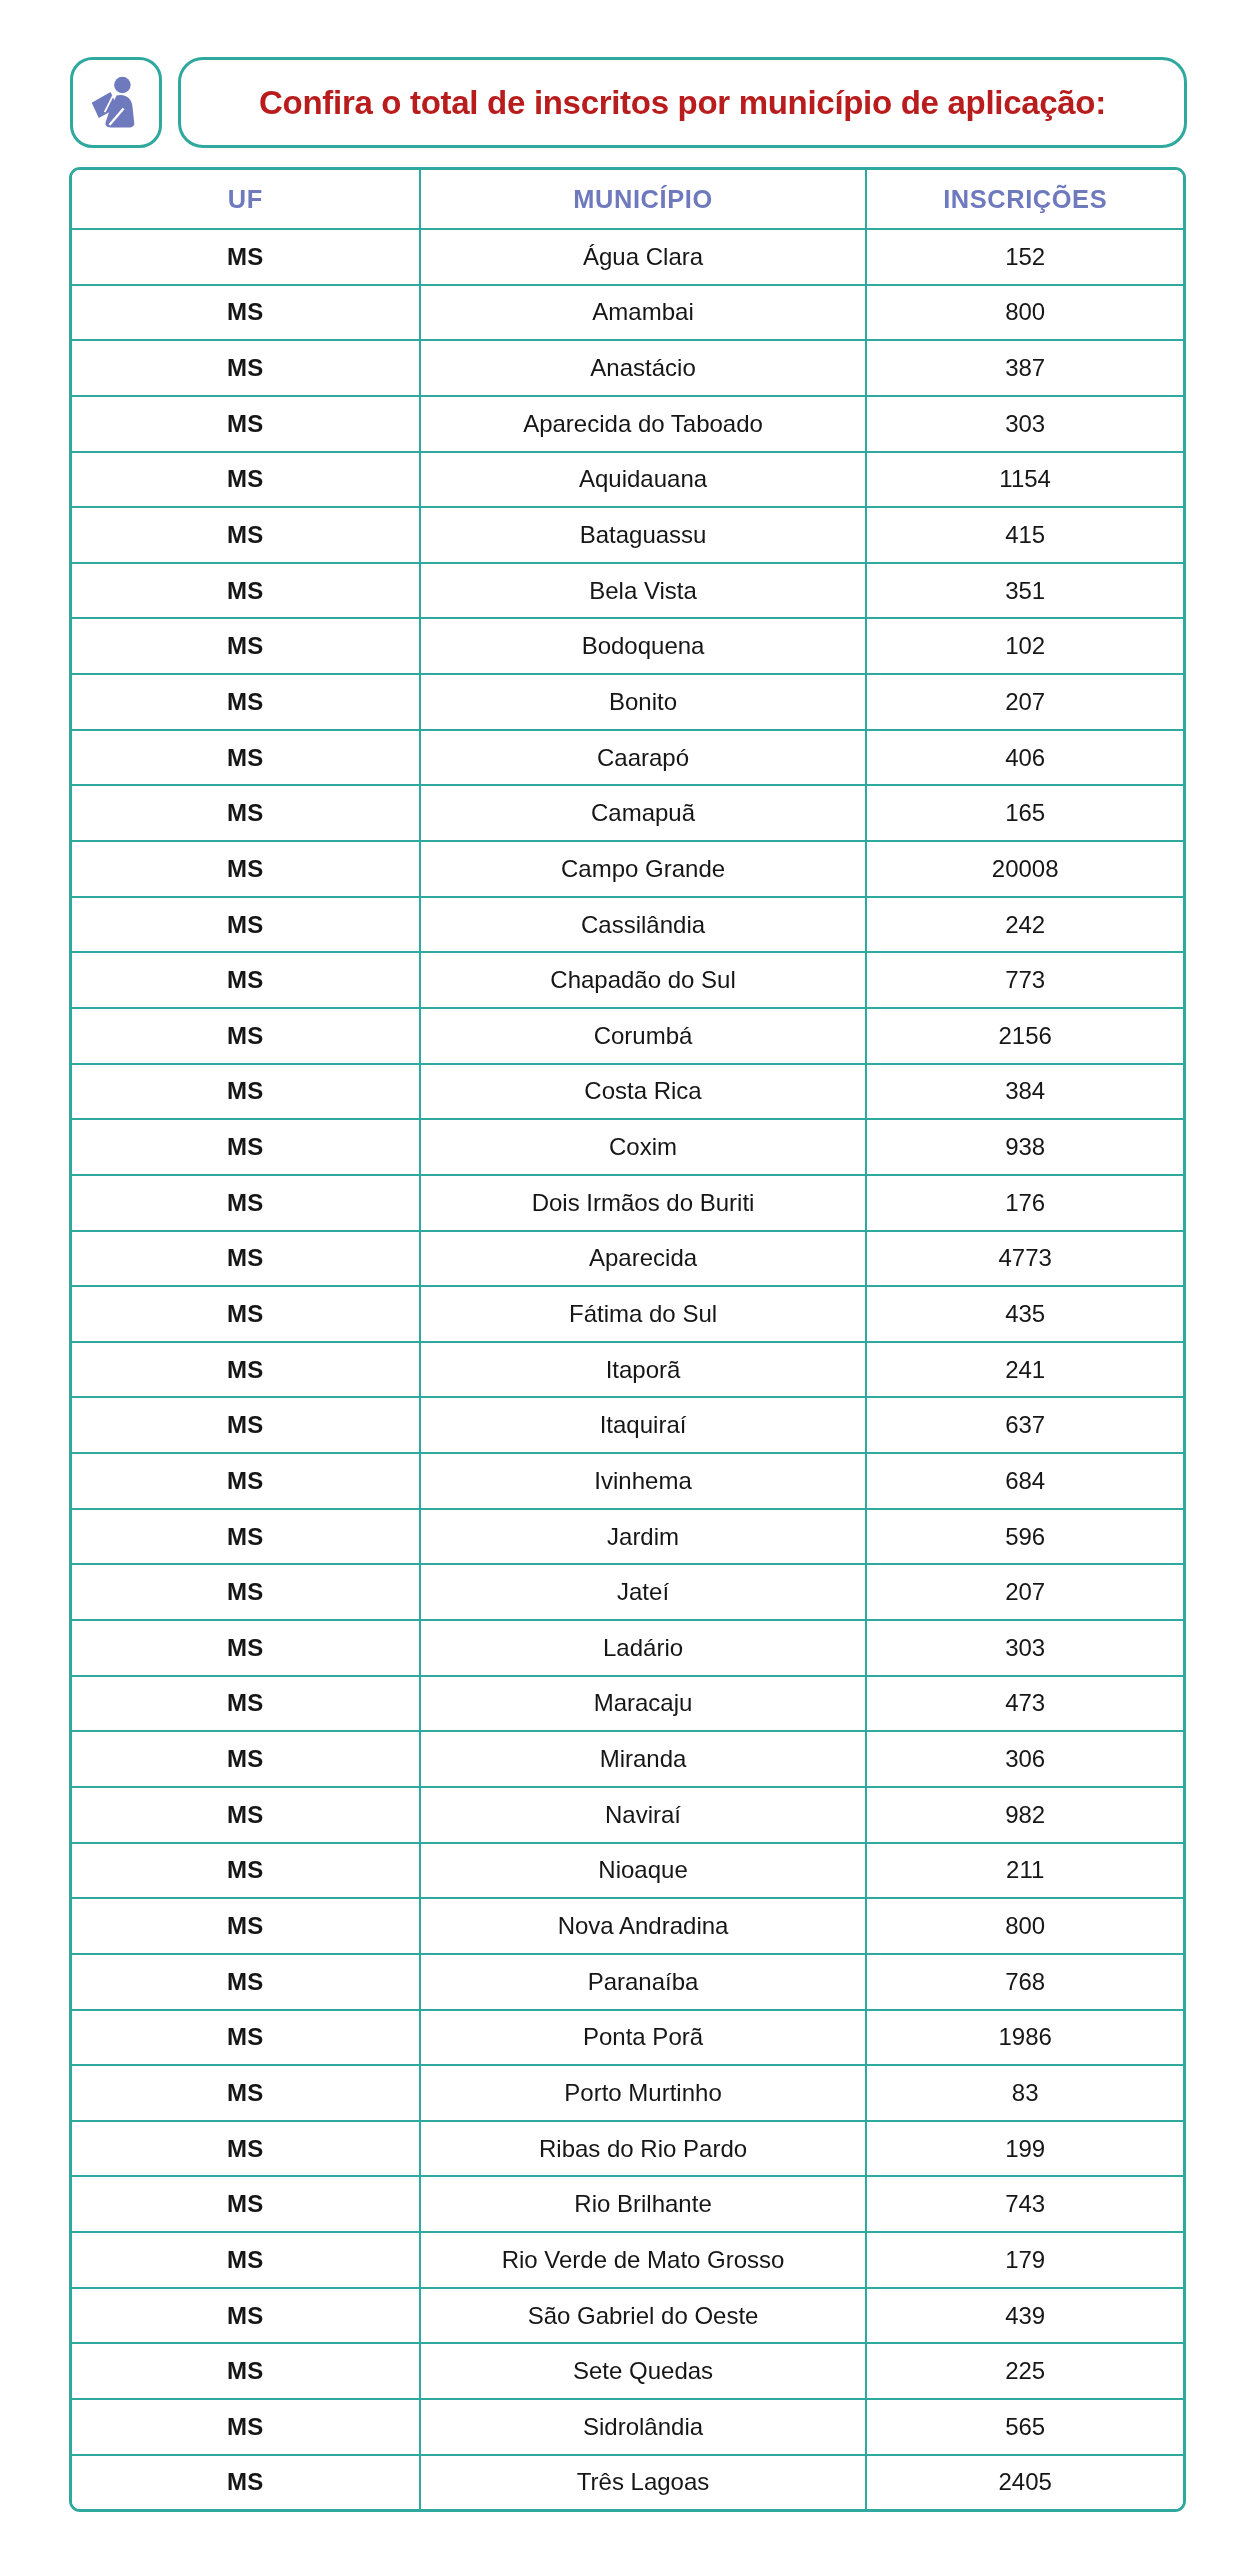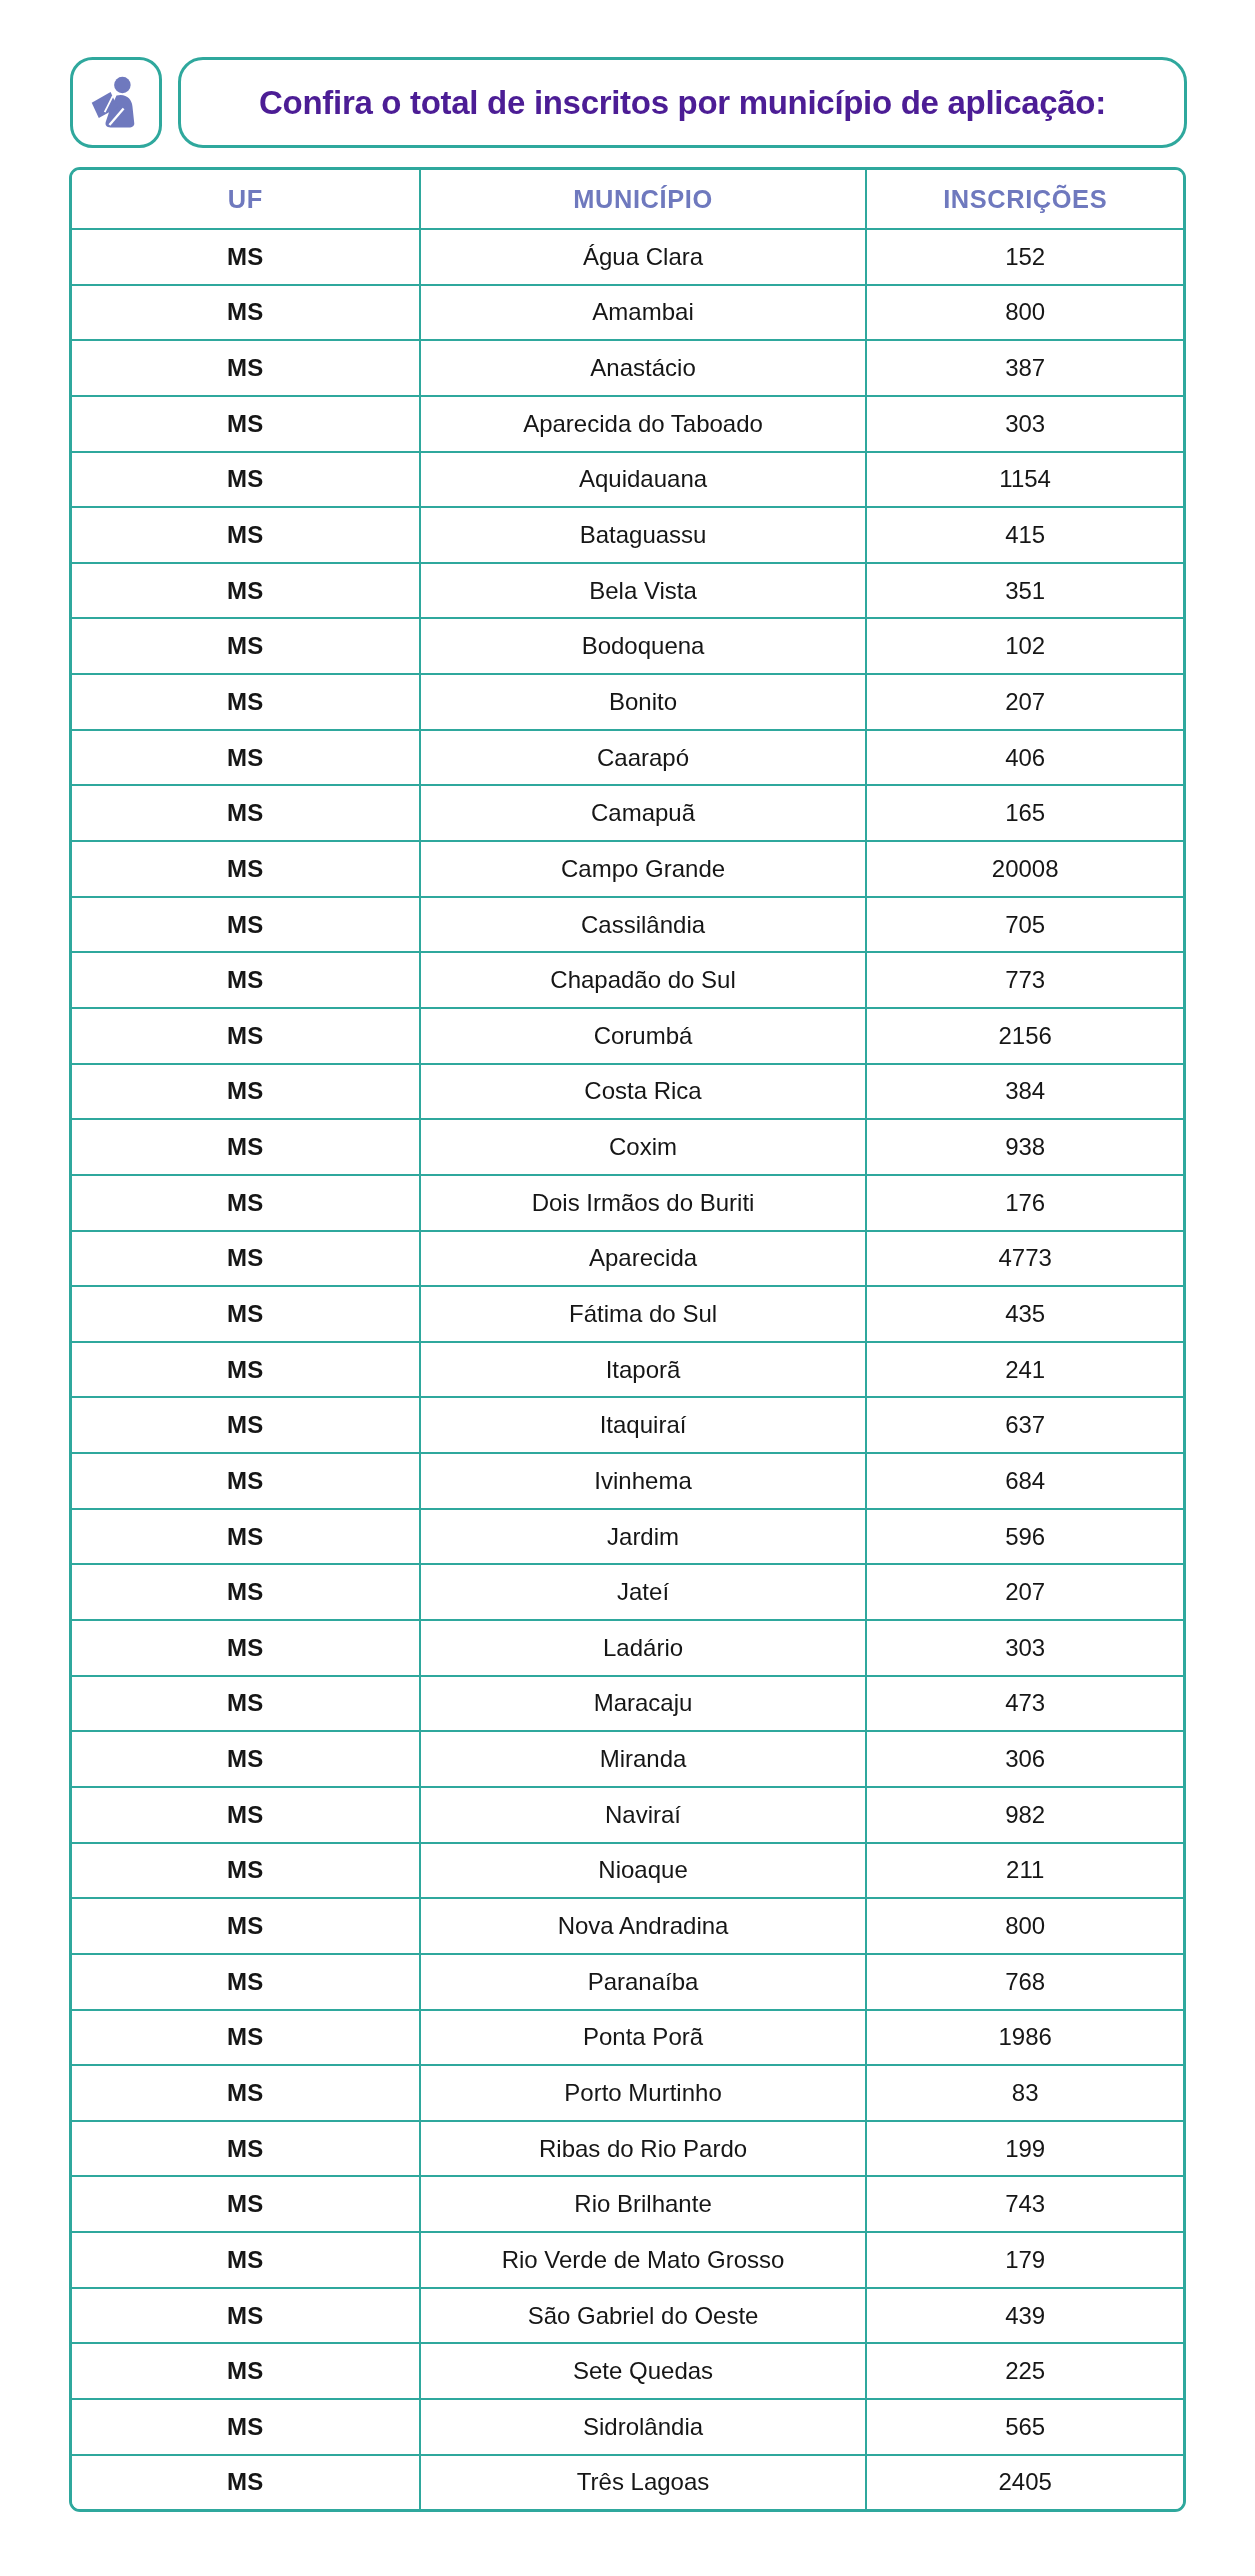--- a/index.html
+++ b/index.html
@@ -39,21 +39,21 @@
     height: 91px;
     border: 3.6px solid #2FA89D;
     border-radius: 25px;
     box-sizing: border-box;
     display: flex;
     align-items: center;
     justify-content: center;
     background: #ffffff;
   }
   .title-text {
-    color: #4c1d95;
+    color: #b91c1c;
     font-size: 33px;
     font-weight: 700;
     letter-spacing: -0.3px;
     white-space: nowrap;
   }
 
   
   .table-wrap {
     position: absolute;
     left: 69px;
@@ -210,21 +210,21 @@
 
   <tr>
     <td class="uf">MS</td>
     <td>Campo Grande</td>
     <td>20008</td>
   </tr>
 
   <tr>
     <td class="uf">MS</td>
     <td>Cassilândia</td>
-    <td>705</td>
+    <td>242</td>
   </tr>
 
   <tr>
     <td class="uf">MS</td>
     <td>Chapadão do Sul</td>
     <td>773</td>
   </tr>
 
   <tr>
     <td class="uf">MS</td>

